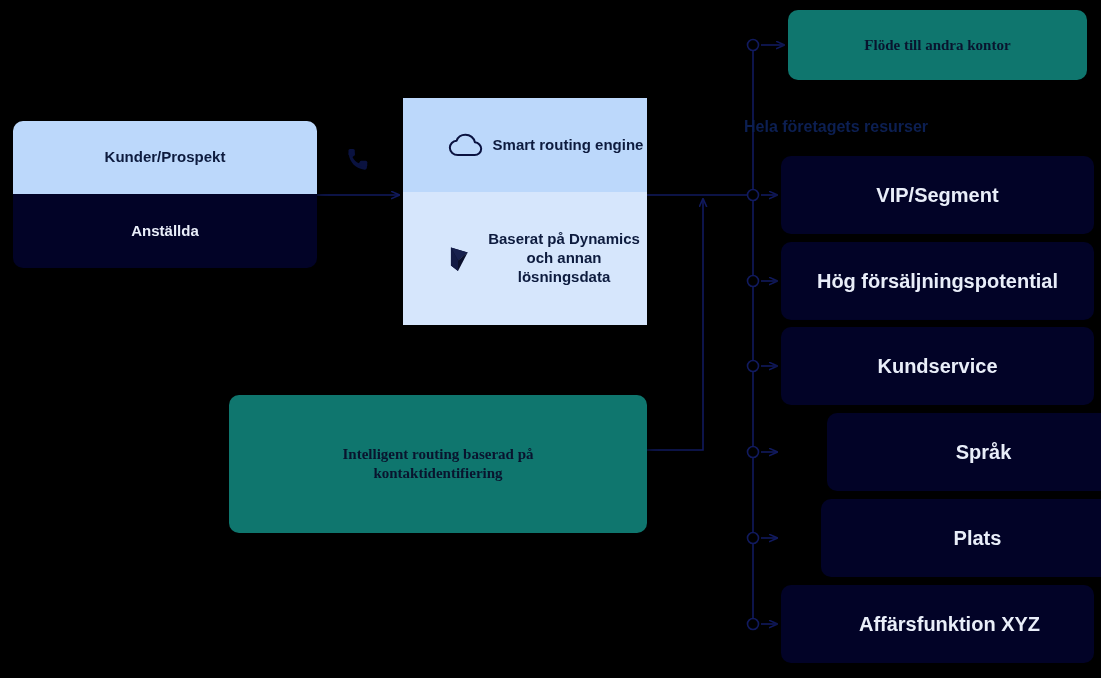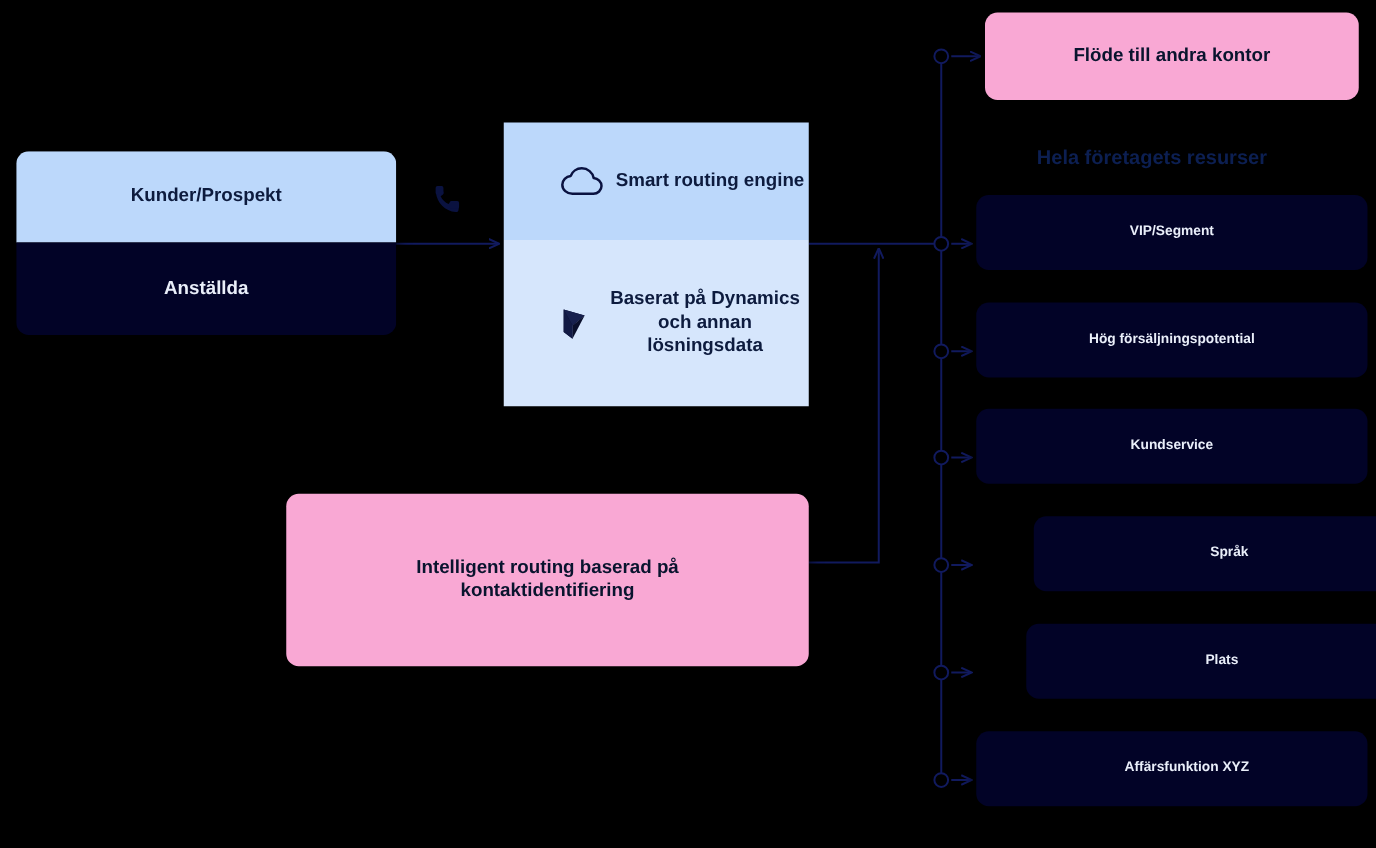--- a/index.html
+++ b/index.html
@@ -17,21 +17,21 @@
     text-align:center;
     box-sizing:border-box;
     font-weight:700;
     line-height:1.25;
   }
   .node .ntext{display:block;white-space:pre-line;}
 
   
   .fill-lightblue{background:#bcd8fb;color:#0d1b3e;}
   .fill-paleblue{background:#d6e6fc;color:#0d1b3e;}
-  .fill-brightblue{background:#f9a8d4;color:#09142e;}
+  .fill-brightblue{background:#0f766e;color:#09142e;font-family:Liberation Serif, serif;}
   .fill-darknavy{background:#020327;color:#e9eef9;}
   .rounded-all{border-radius:10px;}
   .shadow-soft{box-shadow:0 3px 10px rgba(0,0,0,0.85);}
 
   
   .group{position:absolute;box-sizing:border-box;}
 
   
   #left-group{left:13px;top:121px;width:304px;height:147px;
     border-radius:10px;overflow:hidden;}
@@ -52,27 +52,27 @@
   .icon-slot{display:flex;align-items:center;justify-content:center;line-height:0;}
 
   
   #bottom-box{left:229px;top:395px;width:418px;height:138px;font-size:15px;}
 
   
   #flow-box{left:788px;top:10px;width:299px;height:70px;font-size:15px;}
 
   
   #resources-header{
-    position:absolute;left:772px;top:118px;width:299px;
-    text-align:center;font-size:16px;font-weight:700;
+    position:absolute;left:744px;top:118px;width:299px;
+    text-align:left;font-size:16px;font-weight:700;
     color:#0c1f52;
   }
 
   
-  .res-box{left:781px;width:313px;height:60px;font-size:11px;}
+  .res-box{left:781px;width:313px;height:78px;font-size:20px;}
 
   
   #phone-icon{position:absolute;left:344px;top:145px;width:30px;height:30px;}
 
   
   #wires{position:absolute;left:0;top:0;width:1101px;height:678px;pointer-events:none;}
 </style>
 </head>
 <body>
 

